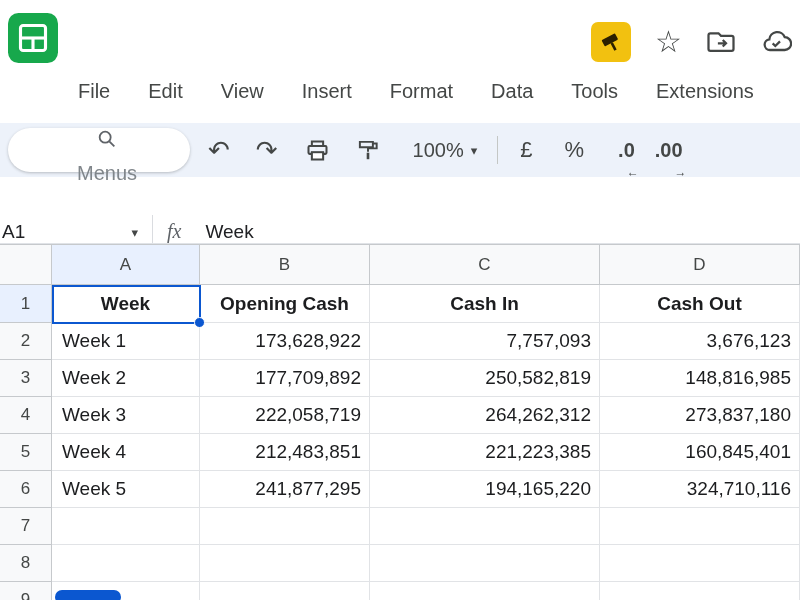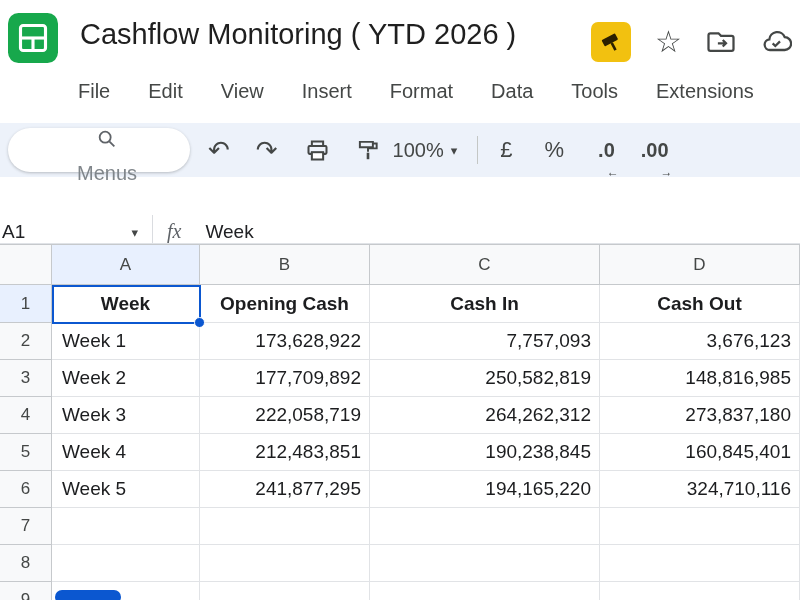--- a/index.html
+++ b/index.html
@@ -62,21 +62,20 @@
 <div class="screen">
 
   <div class="logo">
     <svg viewBox="0 0 48 48" width="50" height="50">
       <rect width="48" height="48" rx="10" fill="#17a84c"></rect>
       <rect x="12" y="12" width="24" height="24" rx="2.5" fill="none" stroke="#fff" stroke-width="3"></rect>
       <line x1="12" y1="24" x2="36" y2="24" stroke="#fff" stroke-width="3"></line>
       <line x1="24" y1="24" x2="24" y2="36" stroke="#fff" stroke-width="3"></line>
     </svg>
   </div>
-  <div class="doc-title">Cashflow Monitoring ( YTD 2026 )</div>
 
   <div class="title-icons">
     <div class="ticon ybox">
       <svg viewBox="0 0 24 24" width="26" height="26">
         <g transform="rotate(-28 12 12)">
           <rect x="5" y="6.5" width="14" height="6.5" rx="1" fill="#2b2000"></rect>
           <rect x="11" y="13" width="2.4" height="7.5" fill="#2b2000"></rect>
         </g>
       </svg>
     </div>
@@ -124,32 +123,32 @@
         <rect x="4" y="8" width="16" height="7" rx="1" fill="none" stroke="#444746" stroke-width="1.8"></rect>
         <rect x="7" y="13.5" width="10" height="6.5" fill="#fff" stroke="#444746" stroke-width="1.8"></rect>
       </svg>
     </div>
     <div class="tbtn" style="margin-left:24px">
       <svg viewBox="0 0 24 24" width="26" height="26">
         <path d="M4.5 4.5h12v5h-12zM16.5 6h3.5v4.5h-8v3" fill="none" stroke="#444746" stroke-width="1.8"></path>
         <rect x="10.8" y="14.5" width="2.4" height="6" fill="#444746"></rect>
       </svg>
     </div>
-    <div class="zoom" style="margin-left:12px">
+    <div class="zoom" style="margin-left:32px">
       <span class="zoom-text">100%</span>
       <span class="caret">▾</span>
     </div>
     <div class="tdivider"></div>
     <div class="tbtn sym" style="margin-left:22px">£</div>
     <div class="tbtn sym" style="margin-left:32px">%</div>
     <div class="tbtn dec" style="margin-left:34px">
       <span>.0</span>
       <span class="dec-arrow">←</span>
     </div>
-    <div class="tbtn dec" style="margin-left:26px">
+    <div class="tbtn dec" style="margin-left:20px">
       <span>.00</span>
       <span class="dec-arrow">→</span>
     </div>
   </div>
 
   <div class="formulabar">
     <div class="namebox">
       <span class="cellref">A1</span>
       <span class="caret">▾</span>
     </div>
@@ -186,21 +185,21 @@
 
       <div class="ch">4</div>
       <div class="cell left">Week 3</div>
       <div class="cell num">222,058,719</div>
       <div class="cell num">264,262,312</div>
       <div class="cell num">273,837,180</div>
 
       <div class="ch">5</div>
       <div class="cell left">Week 4</div>
       <div class="cell num">212,483,851</div>
-      <div class="cell num">190,238,845</div>
+      <div class="cell num">221,223,385</div>
       <div class="cell num">160,845,401</div>
 
       <div class="ch">6</div>
       <div class="cell left">Week 5</div>
       <div class="cell num">241,877,295</div>
       <div class="cell num">194,165,220</div>
       <div class="cell num">324,710,116</div>
 
       <div class="ch">7</div>
       <div class="cell left"></div>

